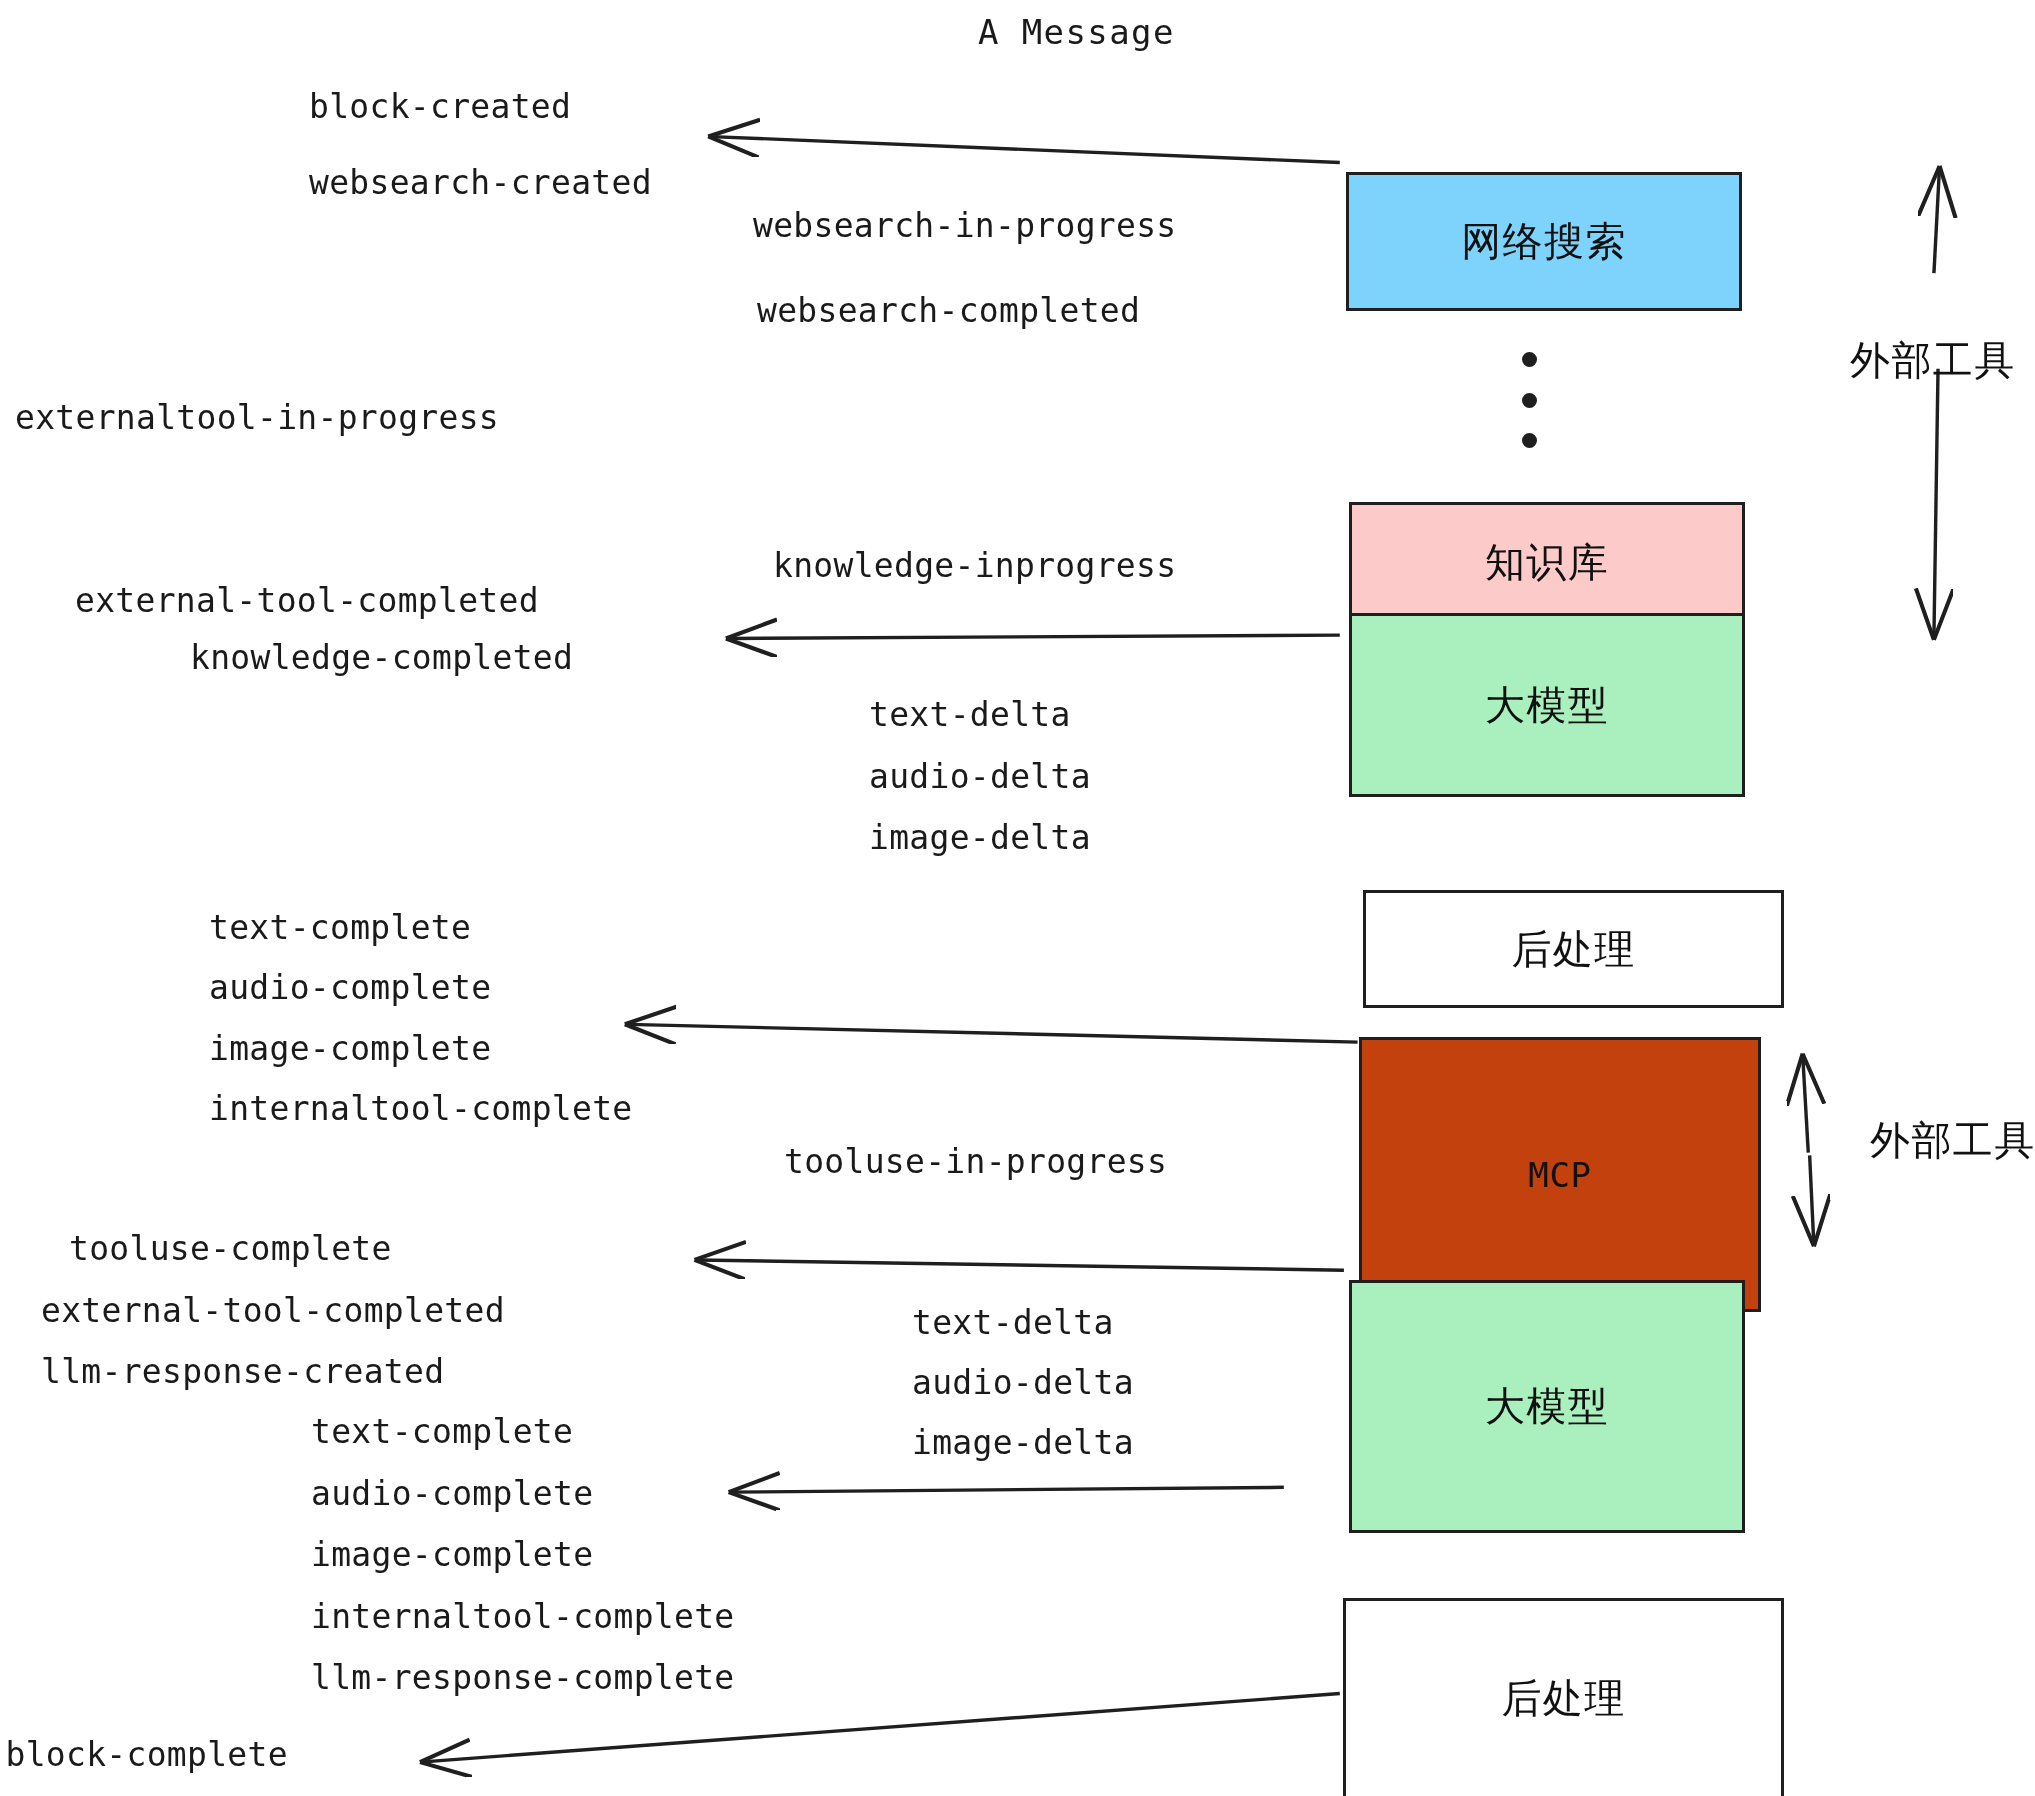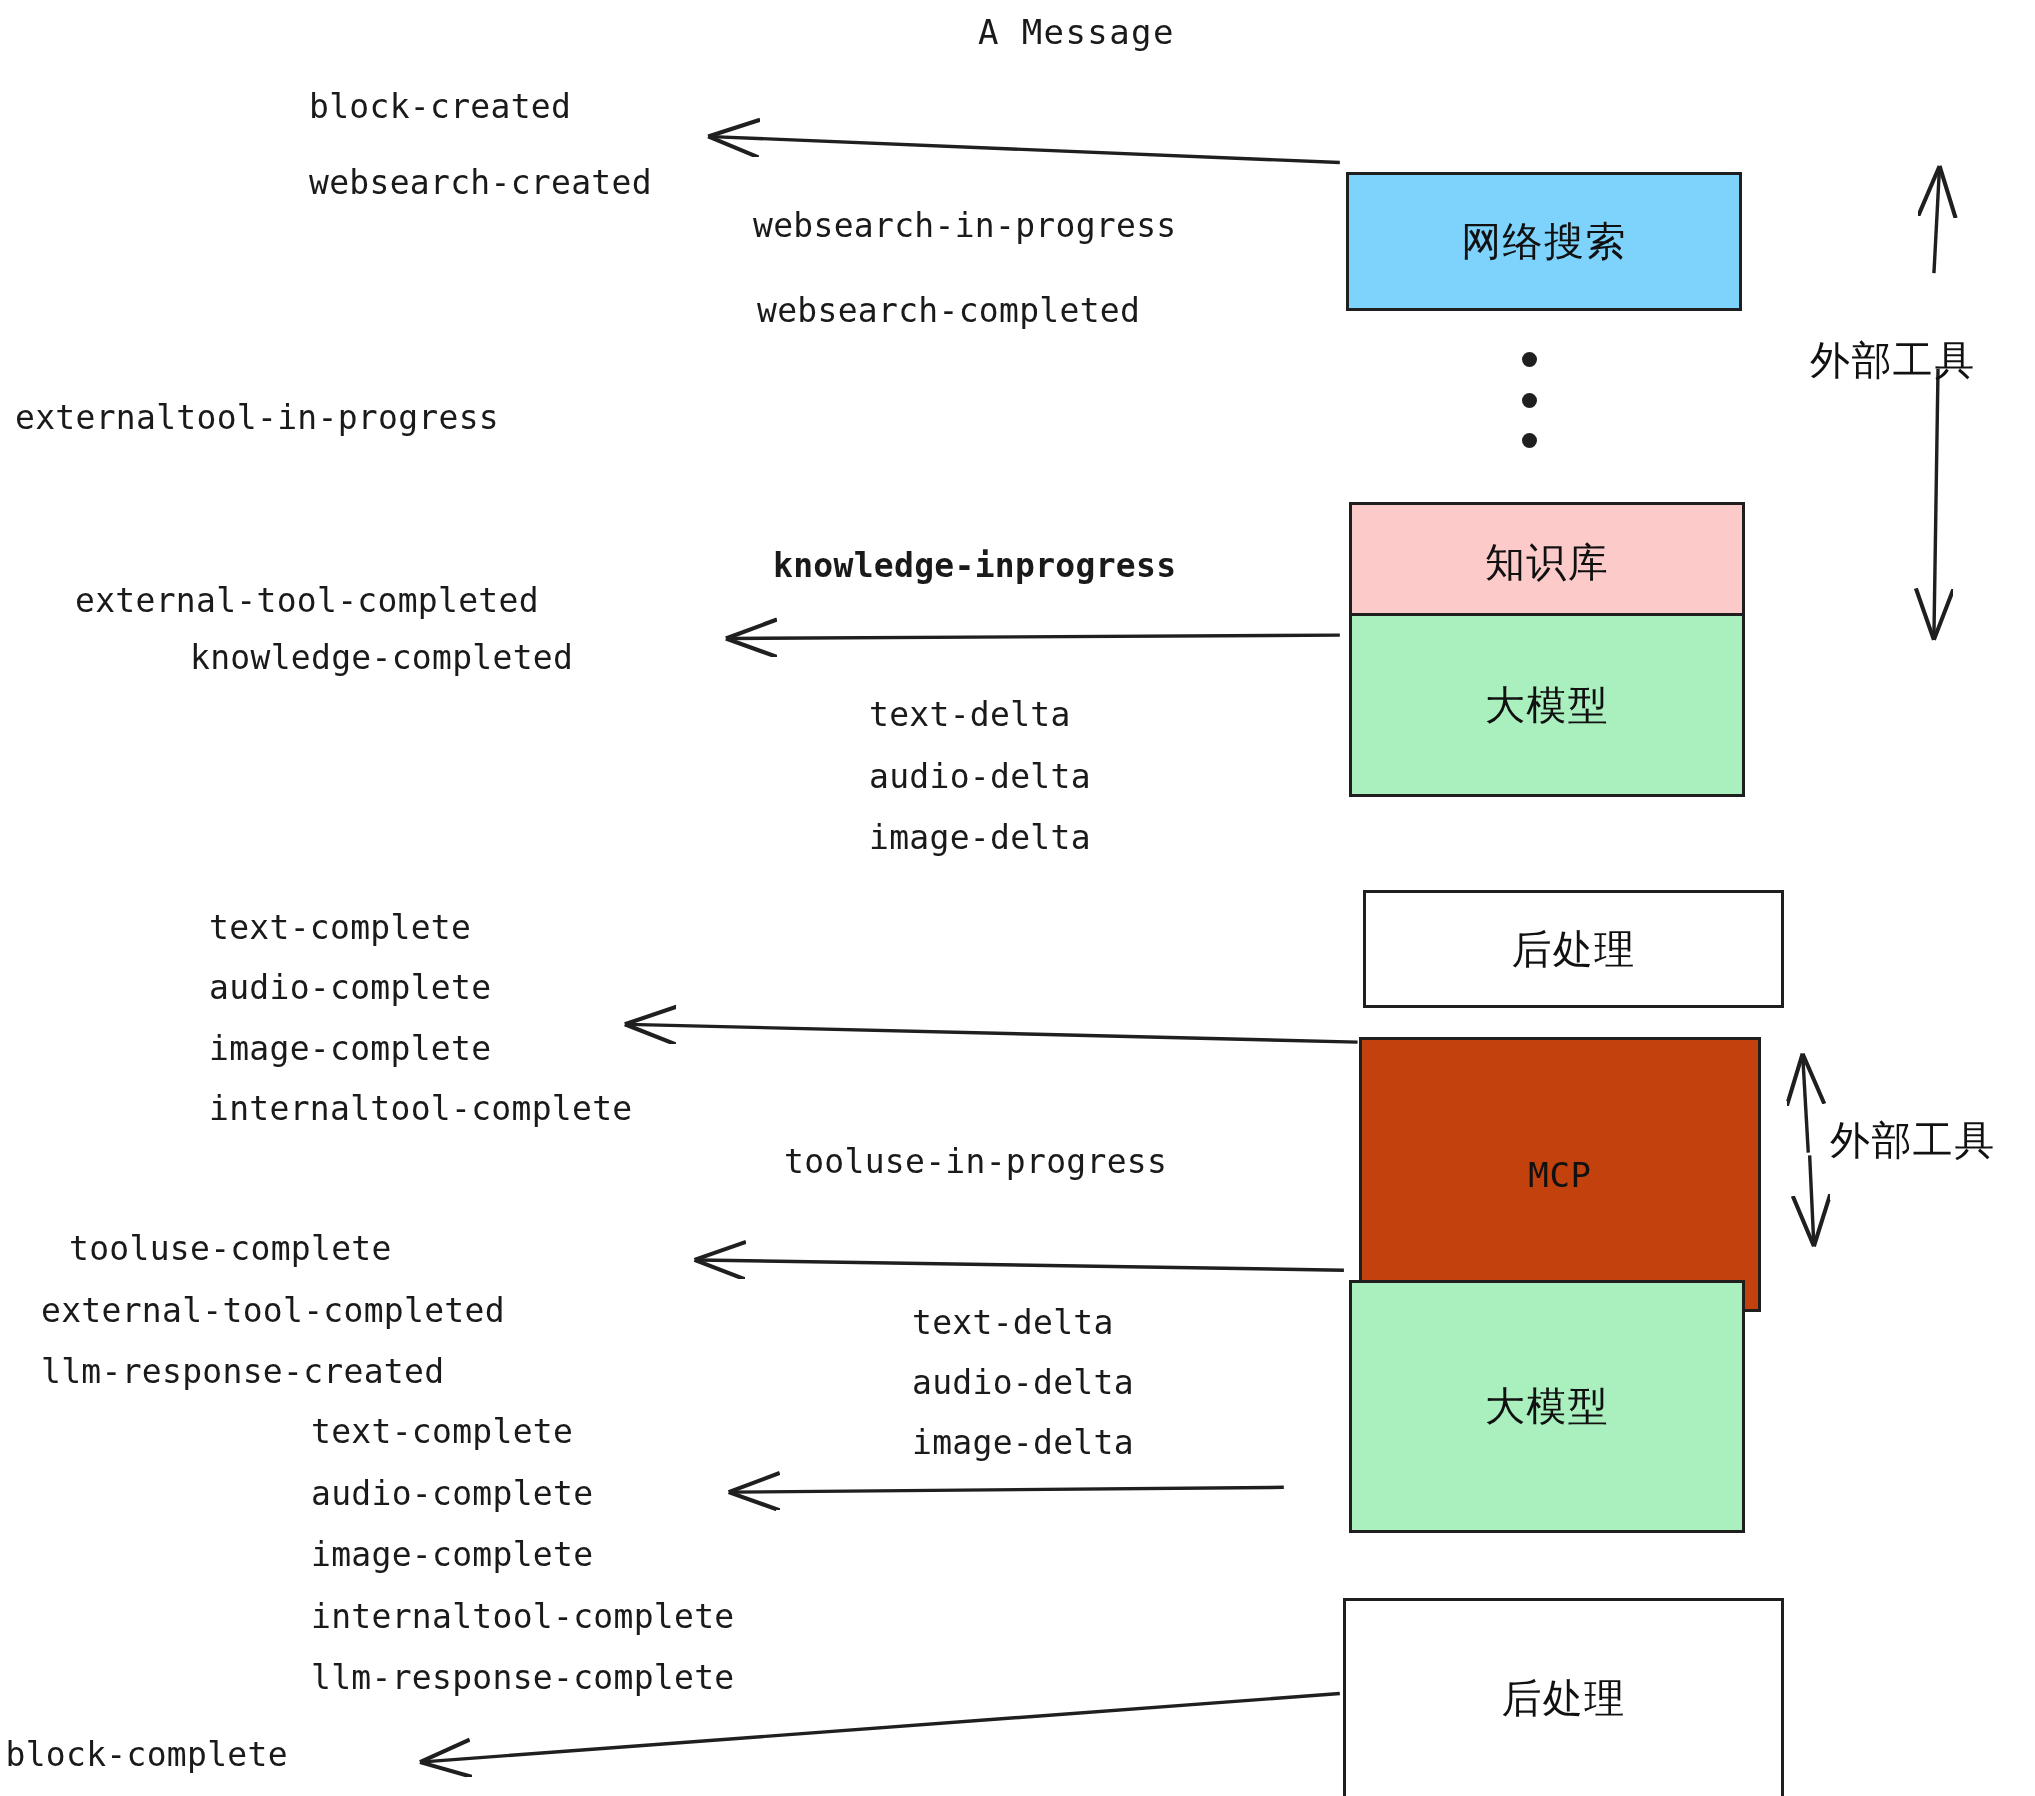--- a/index.html
+++ b/index.html
@@ -52,20 +52,21 @@
     font-size: 34px;
     letter-spacing: 0.7px;
   }
   .grouplabel {
     position: absolute;
     font-family: "DejaVu Sans", "Liberation Sans", sans-serif;
     font-size: 40px;
     color: #111111;
     white-space: nowrap;
     letter-spacing: 1.4px;
+    margin-left: 40px;
   }
   .dots {
     position: absolute;
     display: flex;
     flex-direction: column;
     align-items: center;
     justify-content: space-between;
   }
   .dots span {
     display: block;
@@ -146,21 +147,21 @@
       <div class="node" style="left: 1343px; top: 1598px; width: 441px; height: 201px; background: rgb(255, 255, 255);">
         <span class="node-label">后处理</span>
       </div>
     </div>
   <div id="events-layer">
       <div class="evt" style="left: 309px; top: 87px; text-align: center;">block-created</div>
       <div class="evt" style="left: 309px; top: 163px;">websearch-created</div>
       <div class="evt" style="left: 753px; top: 206px;">websearch-in-progress</div>
       <div class="evt" style="left: 757px; top: 291px;">websearch-completed</div>
       <div class="evt" style="left: 15px; top: 398px;">externaltool-in-progress</div>
-      <div class="evt" style="left: 773px; top: 546px; font-weight: bold;">knowledge-inprogress</div>
+      <div class="evt" style="left: 773px; top: 546px;">knowledge-inprogress</div>
       <div class="evt" style="left: 75px; top: 581px;">external-tool-completed</div>
       <div class="evt" style="left: 190px; top: 638px;">knowledge-completed</div>
       <div class="evt" style="left: 869px; top: 695px;">text-delta</div>
       <div class="evt" style="left: 869px; top: 757px;">audio-delta</div>
       <div class="evt" style="left: 869px; top: 818px;">image-delta</div>
       <div class="evt" style="left: 209px; top: 908px;">text-complete</div>
       <div class="evt" style="left: 209px; top: 968px;">audio-complete</div>
       <div class="evt" style="left: 209px; top: 1029px;">image-complete</div>
       <div class="evt" style="left: 209px; top: 1089px;">internaltool-complete</div>
       <div class="evt" style="left: 744px; top: 1142px; margin-left: 40px;">tooluse-in-progress</div>

